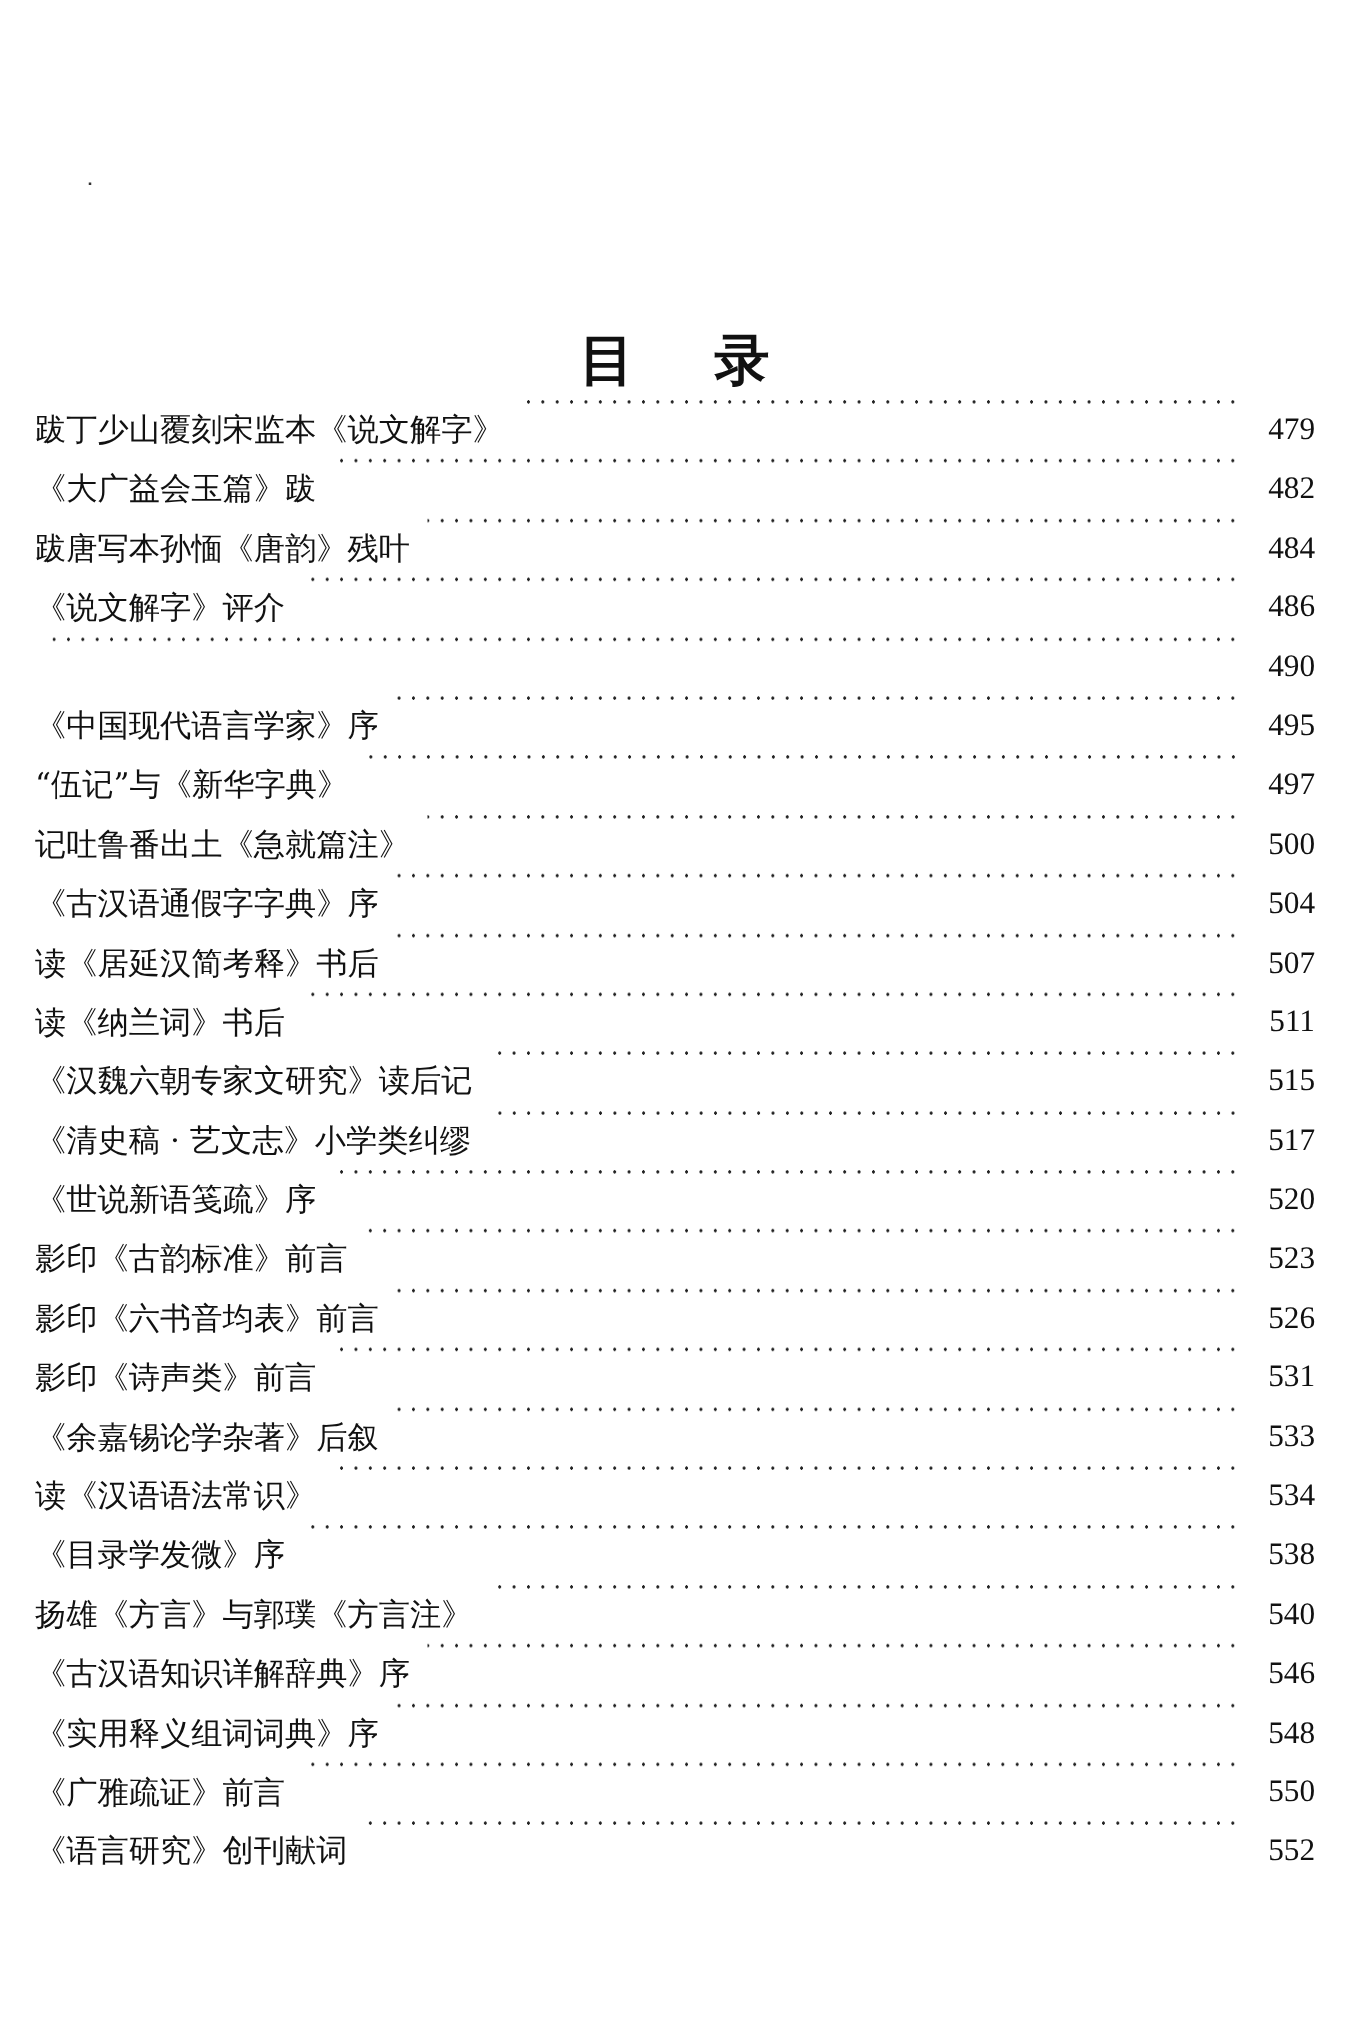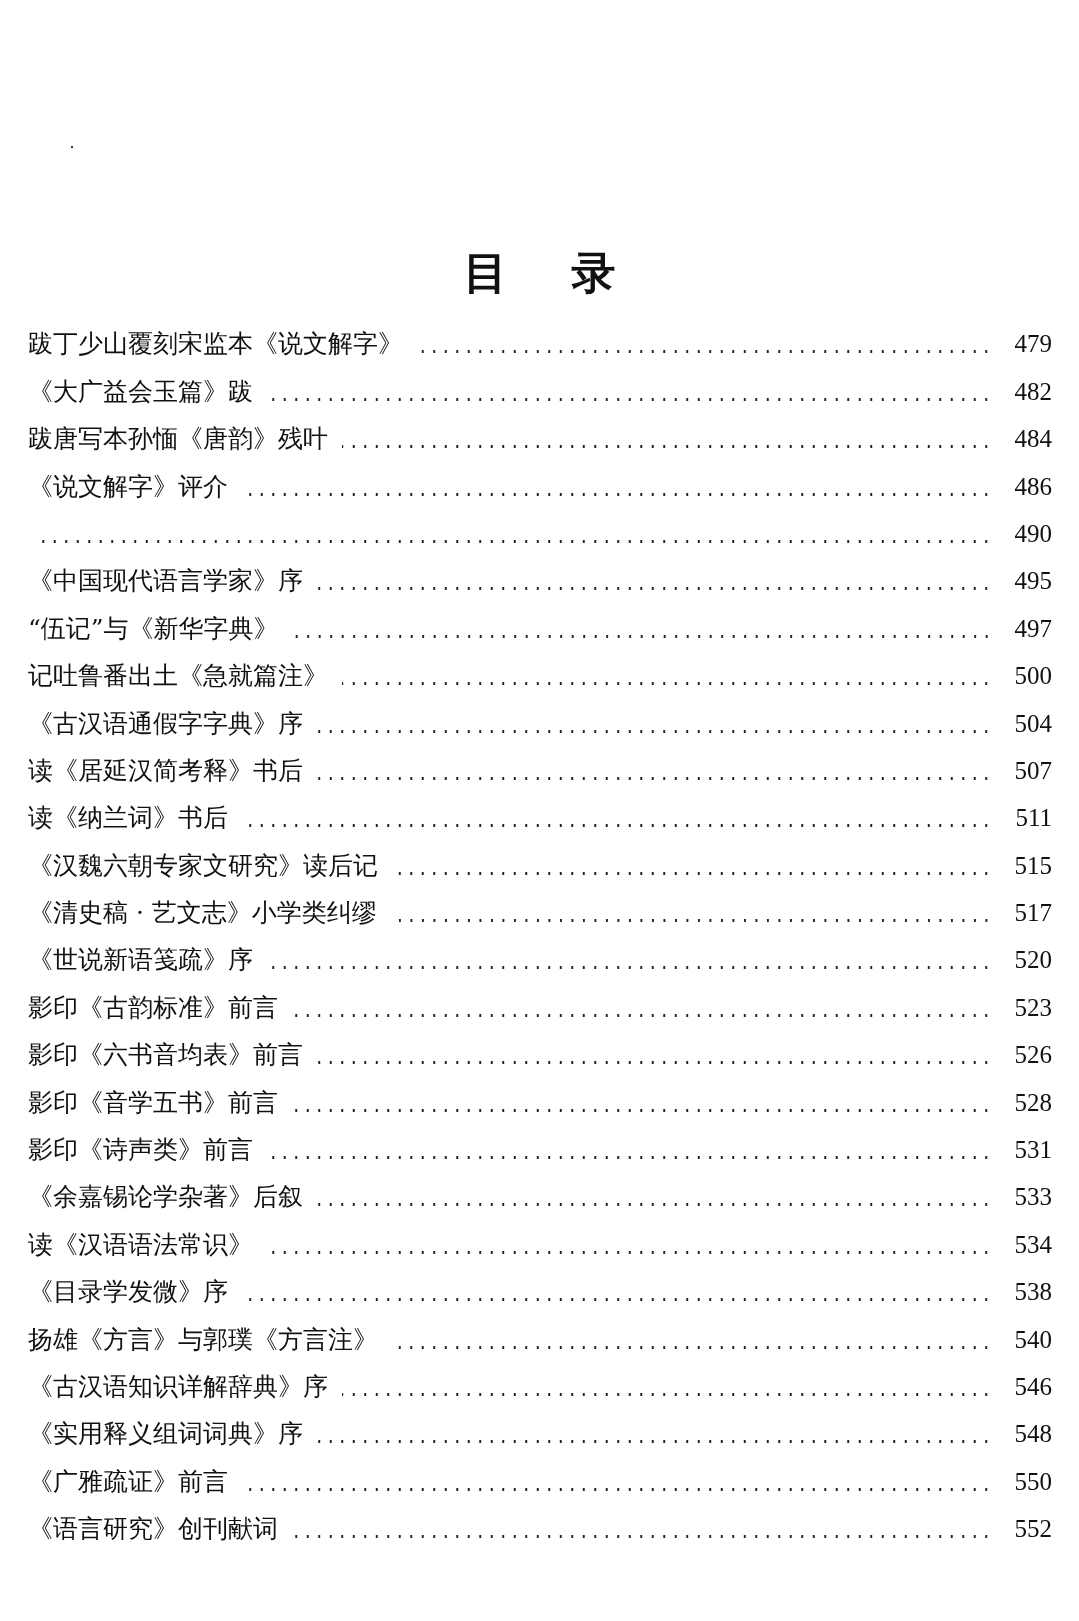--- a/index.html
+++ b/index.html
@@ -2,28 +2,28 @@
 <html><head>
   <meta charset="utf-8">
   <style>
     html, body { margin: 0; padding: 0; background: #ffffff; }
     body {
       width: 1079px; height: 1621px; position: relative; overflow: hidden;
       font-family: "DejaVu Serif", "Liberation Serif", serif; color: #111;
     }
     .speck { position: absolute; left: 71px; top: 146px; width: 2px; height: 2px; background: #333; }
     .title {
-      position: absolute; top: 216px; left: 0; width: 1079px; text-align: center;
+      position: absolute; top: 232px; left: 0; width: 1079px; text-align: center;
       font-size: 44px; font-weight: bold; letter-spacing: 0; line-height: 56px;
     }
     .title span { display: inline-block; }
     .title .gap { width: 64px; }
     .toc { position: absolute; left: 28px; top: 320px; width: 1024px; }
     .row {
-      display: flex; align-items: flex-end; height: 47.4px;
+      display: flex; align-items: flex-start; height: 47.4px;
       font-size: 25px; line-height: 47px;
     }
     .row .t { white-space: nowrap; }
     .row .dots {
       flex: 1; margin: 0 14px 14px 14px; height: 3px;
       background-image: radial-gradient(circle, #222 1.2px, transparent 1.4px);
       background-size: 11.5px 3px; background-repeat: repeat-x; background-position: right center;
     }
     .row .p {
       font-family: "Liberation Serif", "DejaVu Serif", serif; font-size: 25px; width: 46px; text-align: right;
@@ -112,25 +112,20 @@
       <span class="t">影印《古韵标准》前言</span>
       <span class="dots"></span>
       <span class="p">523</span>
     </div>
     <div class="row">
       <span class="t">影印《六书音均表》前言</span>
       <span class="dots"></span>
       <span class="p">526</span>
     </div>
     <div class="row">
-      <span class="t">影印《音学五书》前言</span>
-      <span class="dots"></span>
-      <span class="p">528</span>
-    </div>
-    <div class="row">
       <span class="t">影印《诗声类》前言</span>
       <span class="dots"></span>
       <span class="p">531</span>
     </div>
     <div class="row">
       <span class="t">《余嘉锡论学杂著》后叙</span>
       <span class="dots"></span>
       <span class="p">533</span>
     </div>
     <div class="row">

